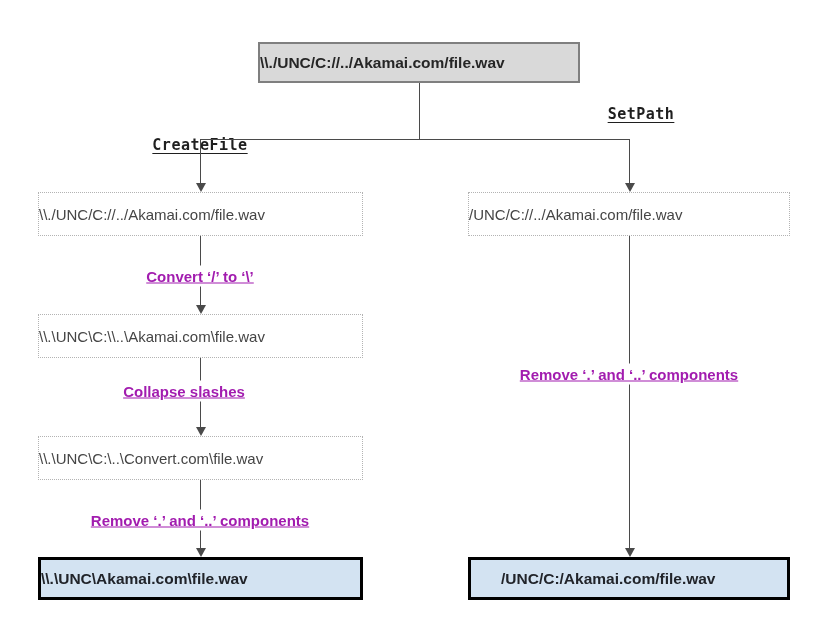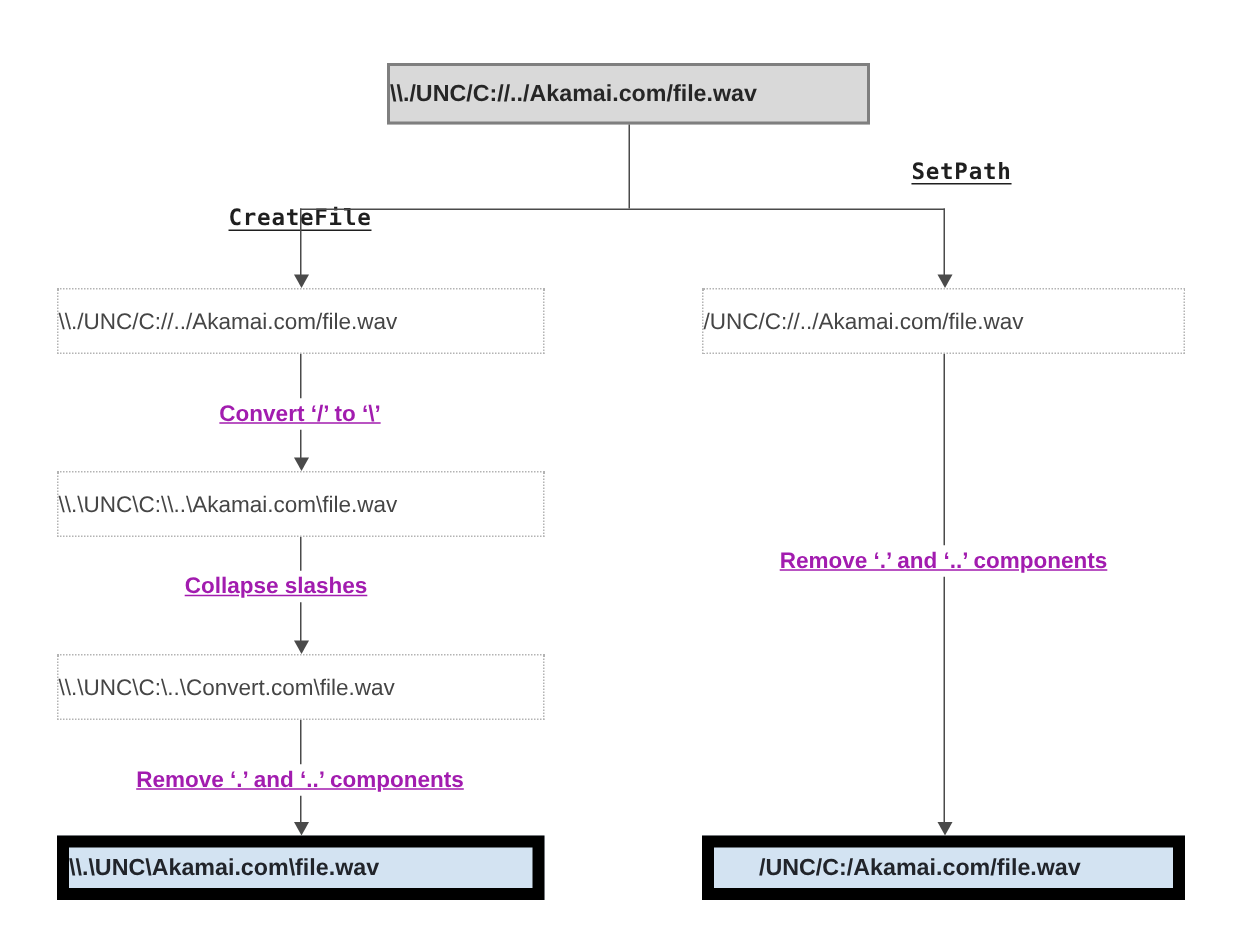--- a/index.html
+++ b/index.html
@@ -12,21 +12,21 @@
     box-sizing:border-box;text-align:center;white-space:nowrap;font-size:15px;
   }
   .root-box{
     background:#d9d9d9;border:2px solid #7f7f7f;font-weight:bold;color:#262626;
     font-size:15.5px;
   }
   .dashed-box{
     background:#ffffff;border:1px dotted #b3b3b3;color:#454545;font-weight:normal;
   }
   .result-box{
-    background:#d3e3f2;border:8px solid #000000;font-weight:bold;color:#21242a;
+    background:#d3e3f2;border:3px solid #000000;font-weight:bold;color:#21242a;
     font-size:15.5px;
   }
   .api-label{
     position:absolute;transform:translateX(-50%);
     font-family:"DejaVu Sans Mono","Liberation Mono",monospace;
     font-weight:bold;font-size:15px;color:#1f1f1f;
     text-decoration:underline;text-underline-offset:3px;letter-spacing:.5px;
     white-space:nowrap;
   }
   .op-label{

